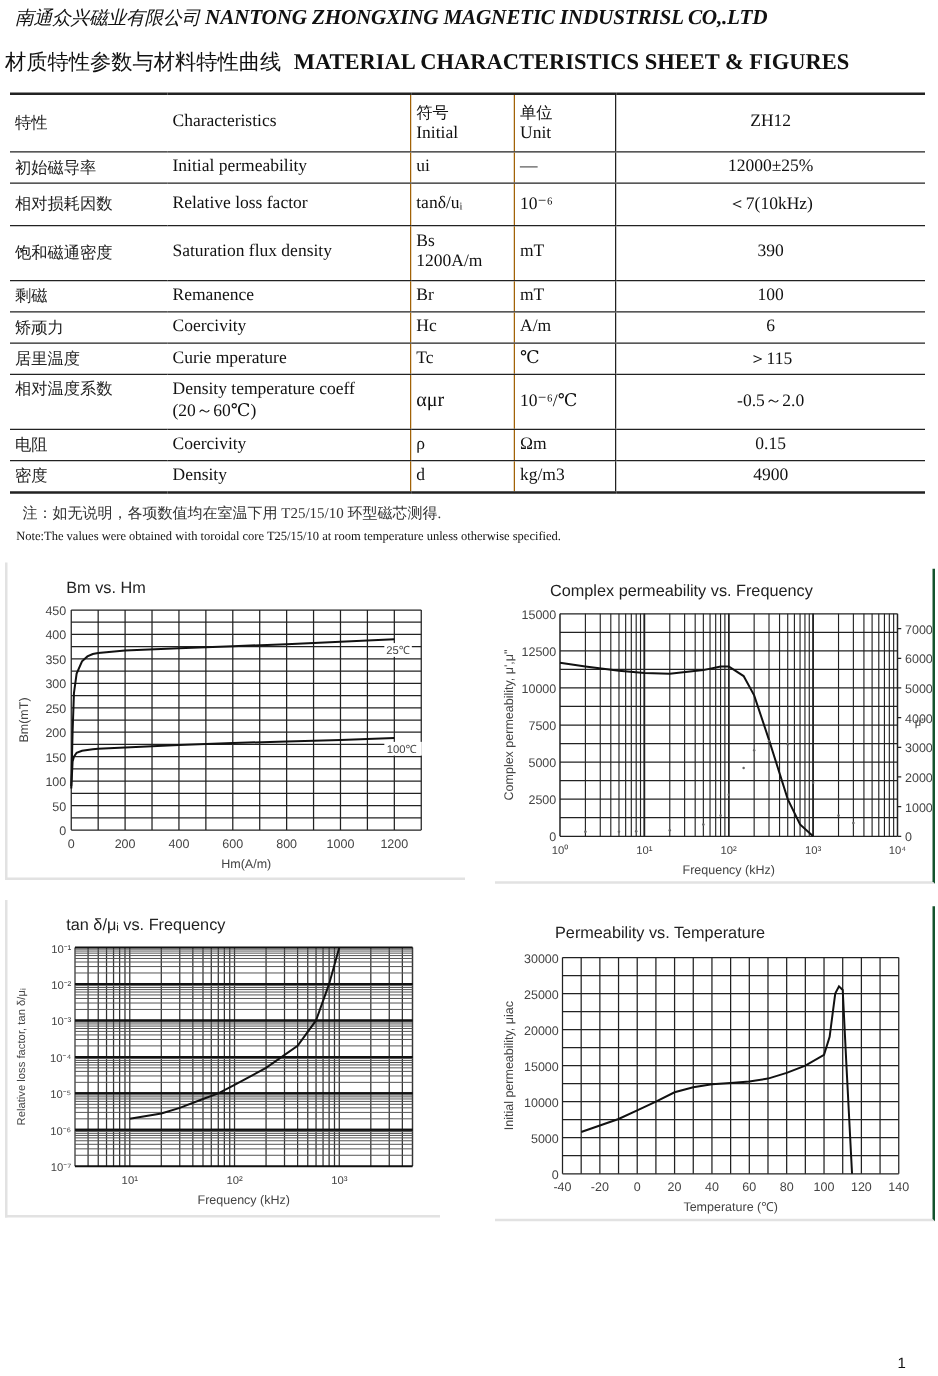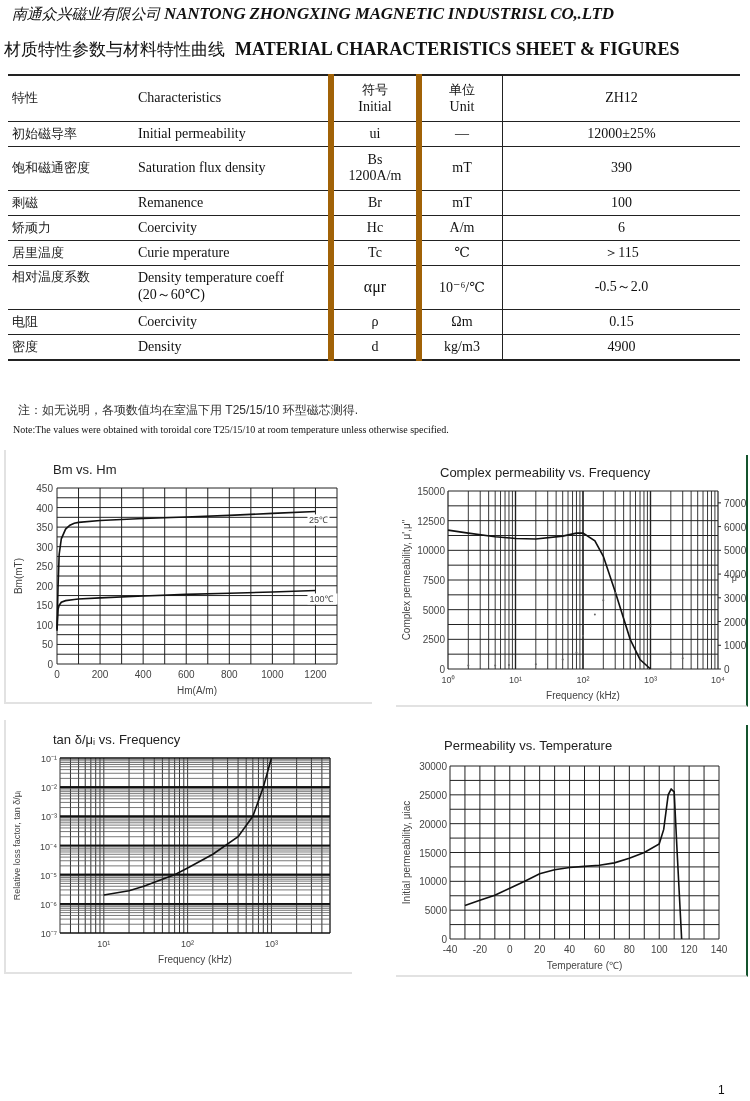--- a/index.html
+++ b/index.html
@@ -5,27 +5,27 @@
   html, body { margin:0; padding:0; background:#ffffff; }
   body { width:750px; height:1101px; position:relative; overflow:hidden; font-family:"Liberation Serif","DejaVu Serif",serif; color:#111; }
   .company { position:absolute; left:12px; top:4px; font-size:17px; font-style:italic; font-weight:bold; white-space:nowrap; letter-spacing:-0.2px; }
   .company .cn { font-weight:normal; font-family:"DejaVu Sans",sans-serif; font-size:15px; }
   .title { position:absolute; left:4px; top:38px; font-size:18px; font-weight:bold; white-space:nowrap; }
   .title .cn { font-family:"DejaVu Sans",sans-serif; font-weight:normal; font-size:17px; margin-right:10px; }
   table.props { position:absolute; left:8px; top:74px; width:732px; border-collapse:collapse; font-size:14px; }
   table.props td { border-bottom:1px solid #222; padding:2px 4px; height:20px; vertical-align:middle; }
   table.props tr:first-child td { border-top:2px solid #222; }
   table.props tr:last-child td { border-bottom:2px solid #222; }
-  table.props td.c3, table.props td.c4 { border-left:6px solid #a16207; text-align:center; }
+  table.props td.c3, table.props td.c4 { border-left:1px solid #a16207; text-align:left; }
   table.props td.c5 { border-left:1px solid #222; text-align:center; }
   table.props td.c1 { width:118px; font-family:"DejaVu Sans",sans-serif; font-size:13px; color:#222; }
   table.props td.c2 { width:186px; }
   table.props td.c3 { width:74px; }
   table.props td.c4 { width:72px; }
-  .note-cn { position:absolute; left:18px; top:402px; font-size:12px; font-family:Liberation Sans, sans-serif; color:#333; }
+  .note-cn { position:absolute; left:18px; top:402px; font-size:12px; font-family:Liberation Serif, serif; color:#333; }
   .note-en { position:absolute; left:13px; top:424px; font-size:10px; font-family:Liberation Serif, serif; white-space:nowrap; }
   .chartbox { position:absolute; background:#fff; }
   .chartbox.bl { border-left:2px solid #e2e2e2; border-bottom:2px solid #e2e2e2; }
   .chartbox.br { border-right:2px solid #14532d; border-bottom:2px solid #e2e2e2; }
   .ctitle { position:absolute; font-family:"Liberation Sans",sans-serif; font-size:13px; color:#222; white-space:nowrap; }
   svg text { font-family:"Liberation Sans",sans-serif; fill:#444; }
   .pagenum { position:absolute; left:718px; top:1083px; font-size:12px; font-family:"Liberation Sans",sans-serif; }
 </style>
 </head>
 <body>
@@ -52,20 +52,27 @@
           <div>Unit</div>
         </td>
     <td class="c5">ZH12</td>
   </tr>
   <tr>
     <td class="c1">初始磁导率</td>
     <td class="c2">Initial permeability</td>
     <td class="c3">ui</td>
     <td class="c4">—</td>
     <td class="c5">12000±25%</td>
+  </tr>
+  <tr style="height:34px">
+    <td class="c1">相对损耗因数</td>
+    <td class="c2">Relative loss factor</td>
+    <td class="c3">tanδ/uᵢ</td>
+    <td class="c4">10⁻⁶</td>
+    <td class="c5">＜7(10kHz)</td>
   </tr>
   <tr style="height:44px">
     <td class="c1">饱和磁通密度</td>
     <td class="c2">Saturation flux density</td>
     <td class="c3">
           <div>Bs</div>
           <div>1200A/m</div>
         </td>
     <td class="c4">mT</td>
     <td class="c5">390</td>

